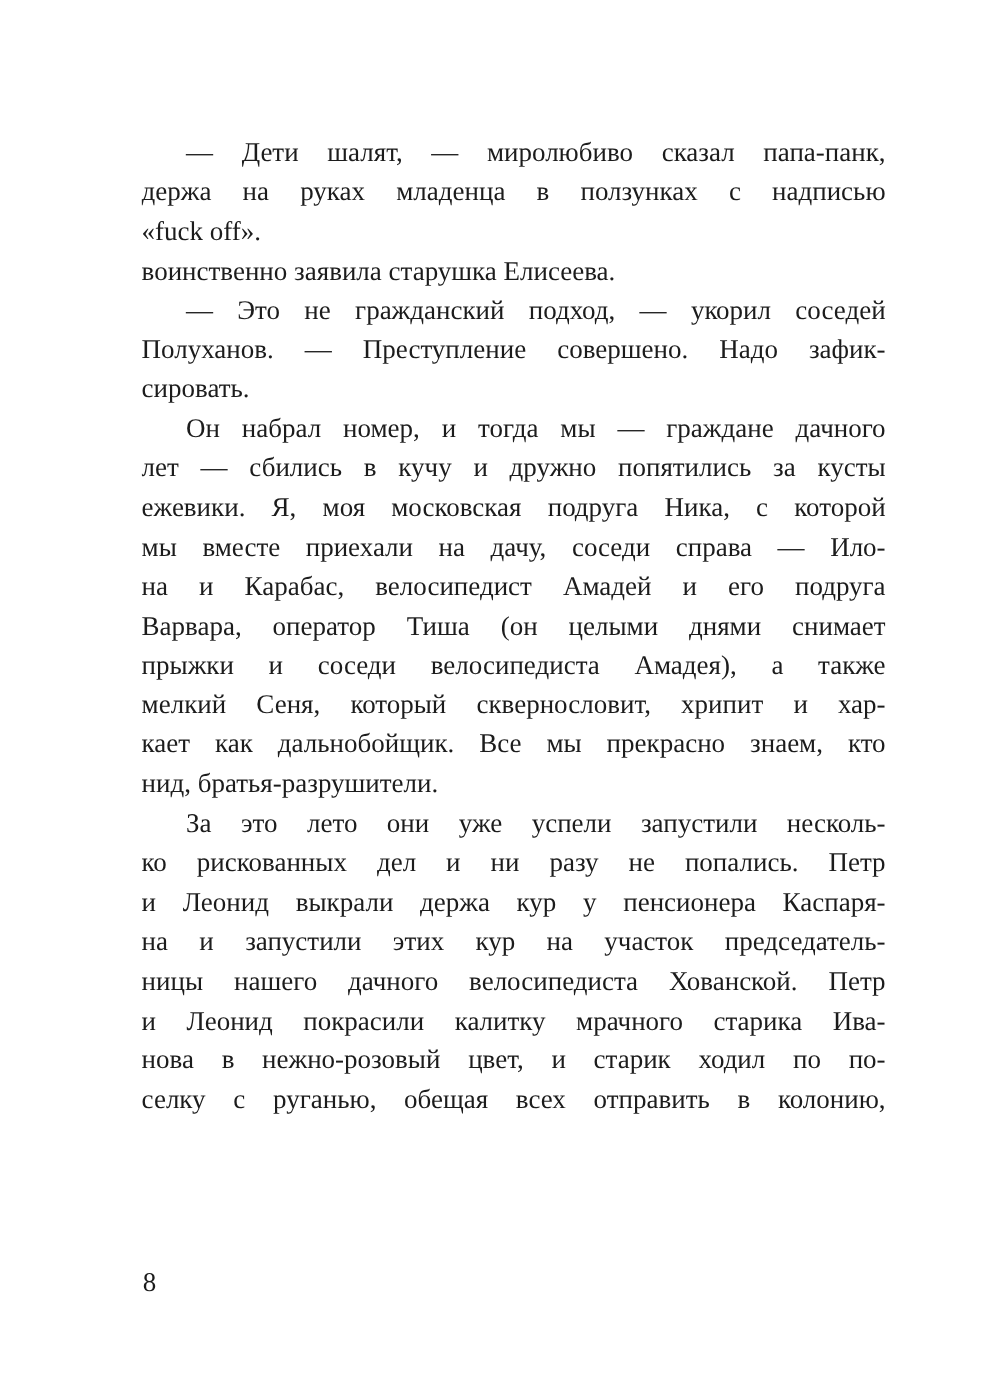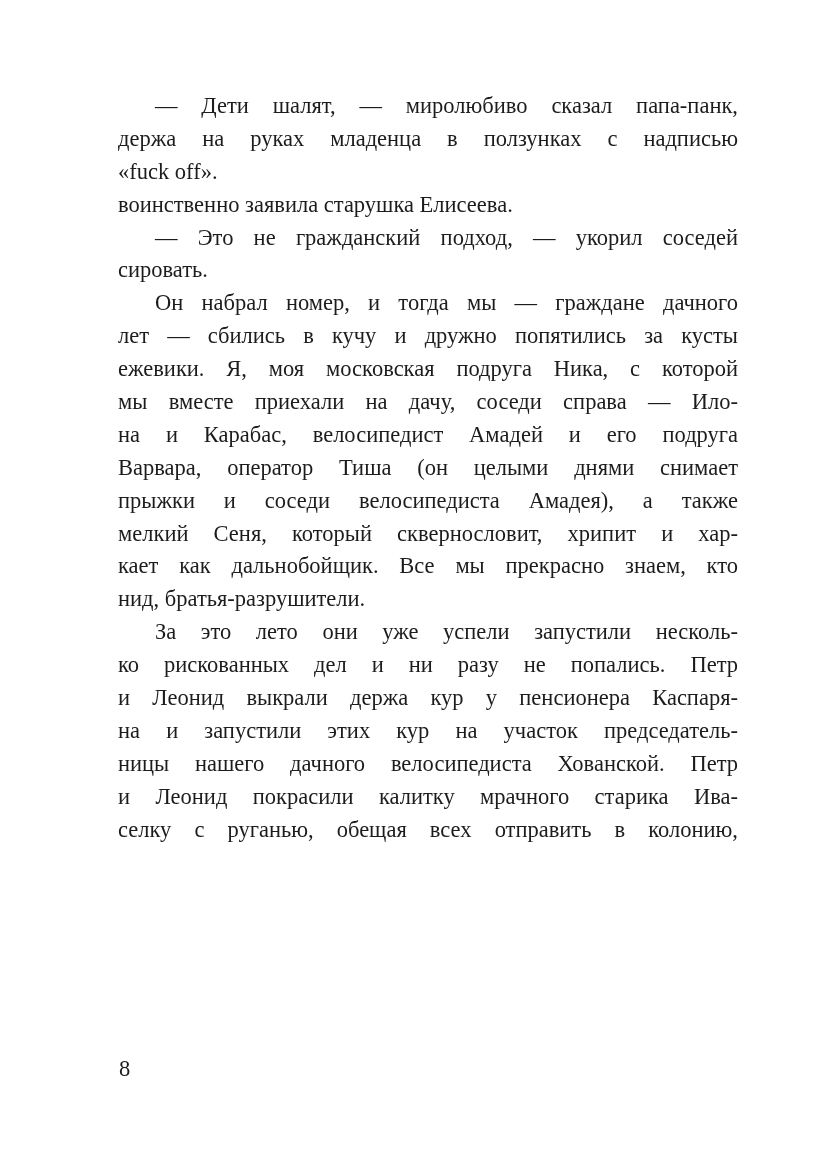--- a/index.html
+++ b/index.html
@@ -12,21 +12,21 @@
     width: 821px;
     height: 1164px;
     background: #ffffff;
     font-family: "Liberation Serif", "DejaVu Serif", serif;
     color: #1c1c1c;
     overflow: hidden;
   }
   .text-block {
     position: absolute;
     left: 118px;
-    top: 90px;
+    top: 111px;
     width: 620px;
     font-size: 22.5px;
     line-height: 32.9px;
   }
   .line {
     height: 32.9px;
     overflow: hidden;
     text-align: justify;
     text-align-last: justify;
     -moz-text-align-last: justify;
@@ -50,33 +50,35 @@
 </head>
 <body>
 
 <div class="book-page">
   <div class="text-block">
       <div class="line first">— Дети шалят, — миролюбиво сказал папа-панк,</div>
       <div class="line">держа на руках младенца в ползунках с надписью</div>
       <div class="line last">«fuck off».</div>
       <div class="line last">воинственно заявила старушка Елисеева.</div>
       <div class="line first">— Это не гражданский подход, — укорил соседей</div>
+      <div class="line">Полуханов. — Преступление совершено. Надо зафик-</div>
       <div class="line last">сировать.</div>
       <div class="line first">Он набрал номер, и тогда мы — граждане дачного</div>
       <div class="line">лет — сбились в кучу и дружно попятились за кусты</div>
       <div class="line">ежевики. Я, моя московская подруга Ника, с которой</div>
       <div class="line">мы вместе приехали на дачу, соседи справа — Ило-</div>
       <div class="line">на и Карабас, велосипедист Амадей и его подруга</div>
       <div class="line">Варвара, оператор Тиша (он целыми днями снимает</div>
       <div class="line">прыжки и соседи велосипедиста Амадея), а также</div>
       <div class="line">мелкий Сеня, который сквернословит, хрипит и хар-</div>
       <div class="line">кает как дальнобойщик. Все мы прекрасно знаем, кто</div>
       <div class="line last">нид, братья-разрушители.</div>
       <div class="line first">За это лето они уже успели запустили несколь-</div>
       <div class="line">ко рискованных дел и ни разу не попались. Петр</div>
       <div class="line">и Леонид выкрали держа кур у пенсионера Каспаря-</div>
       <div class="line">на и запустили этих кур на участок председатель-</div>
       <div class="line">ницы нашего дачного велосипедиста Хованской. Петр</div>
       <div class="line">и Леонид покрасили калитку мрачного старика Ива-</div>
+      <div class="line">нова в нежно-розовый цвет, и старик ходил по по-</div>
       <div class="line">селку с руганью, обещая всех отправить в колонию,</div>
     </div>
   <div class="page-number">8</div>
 </div>
 
 </body></html>

